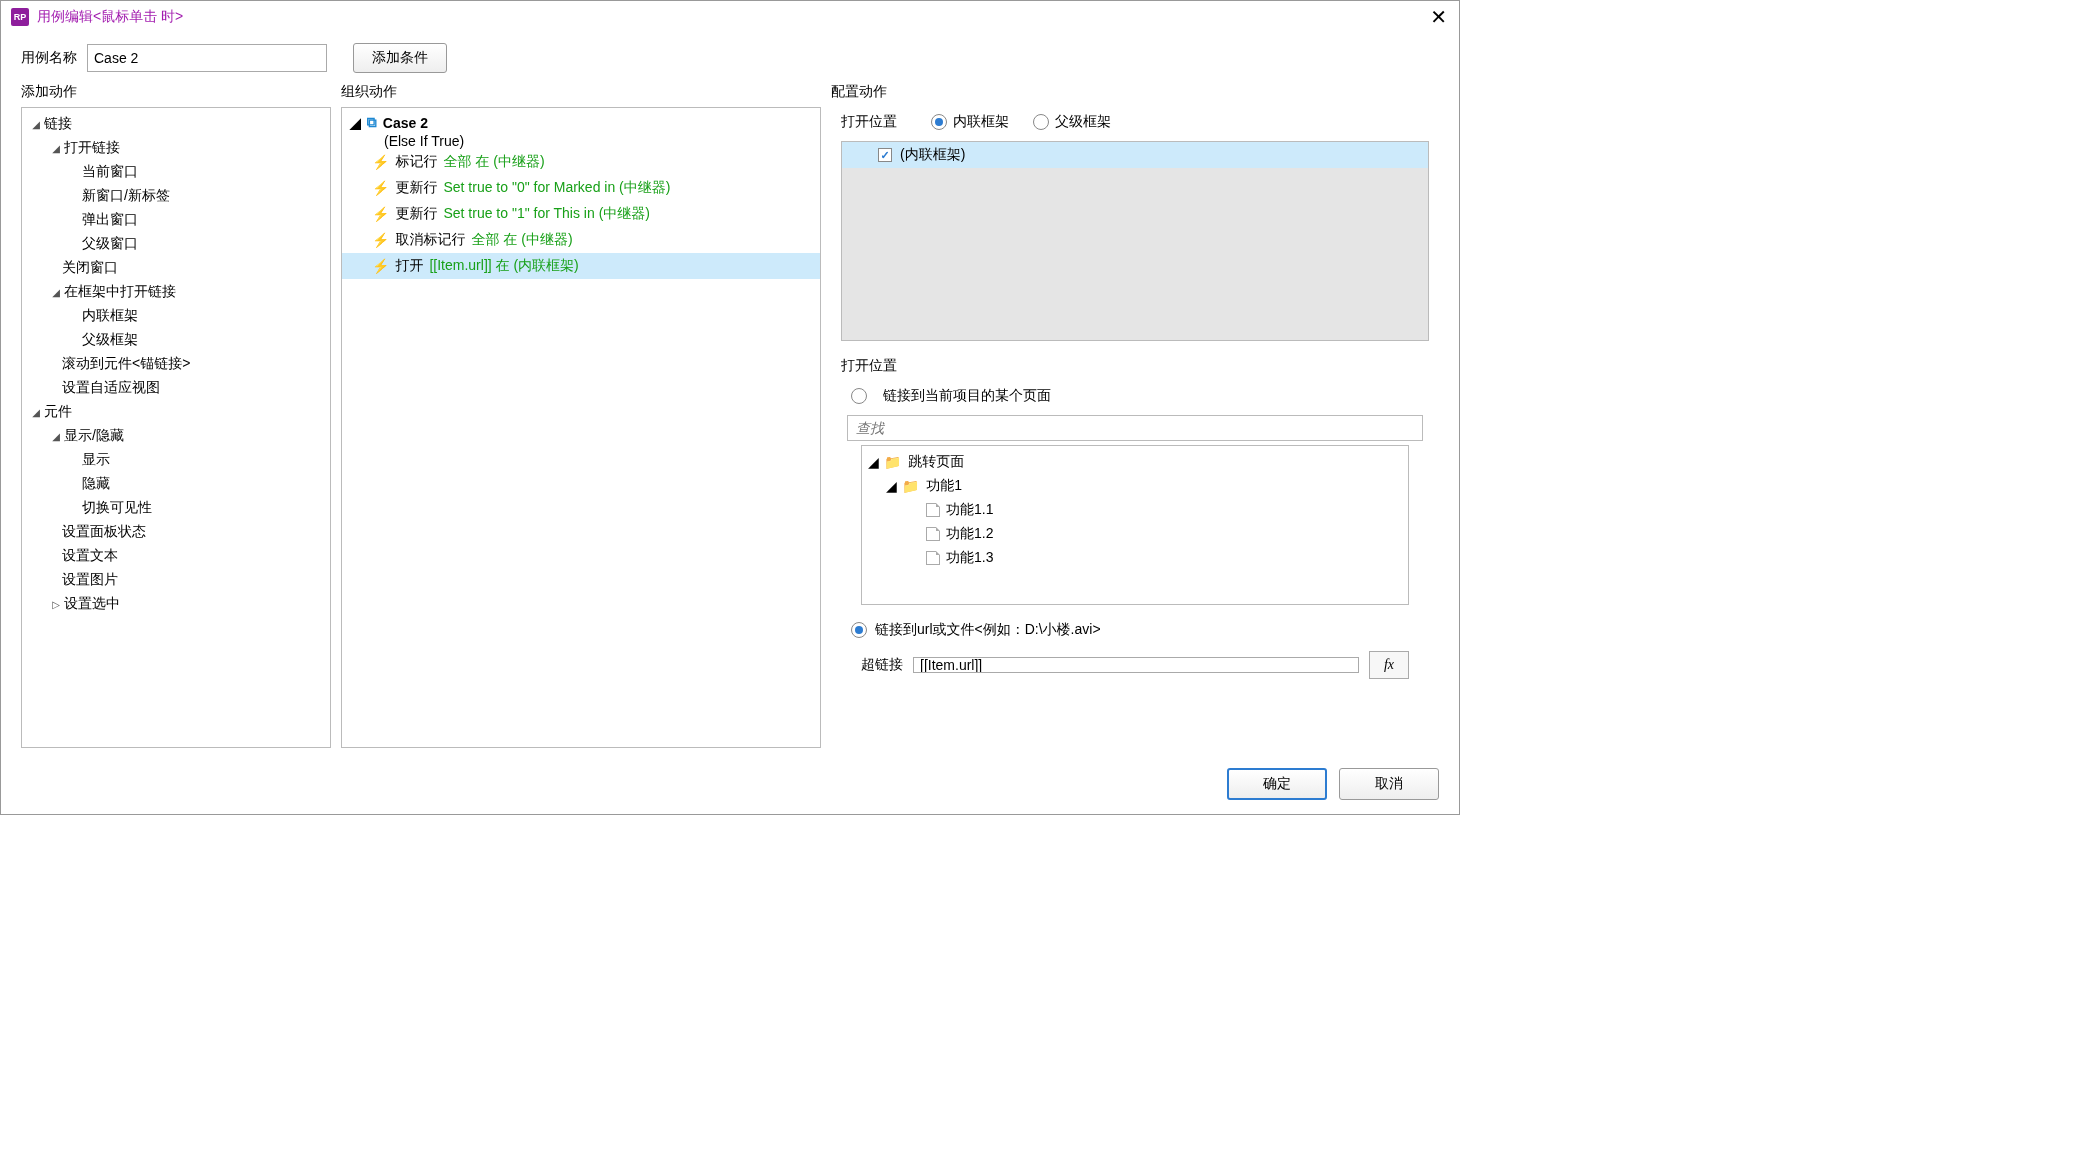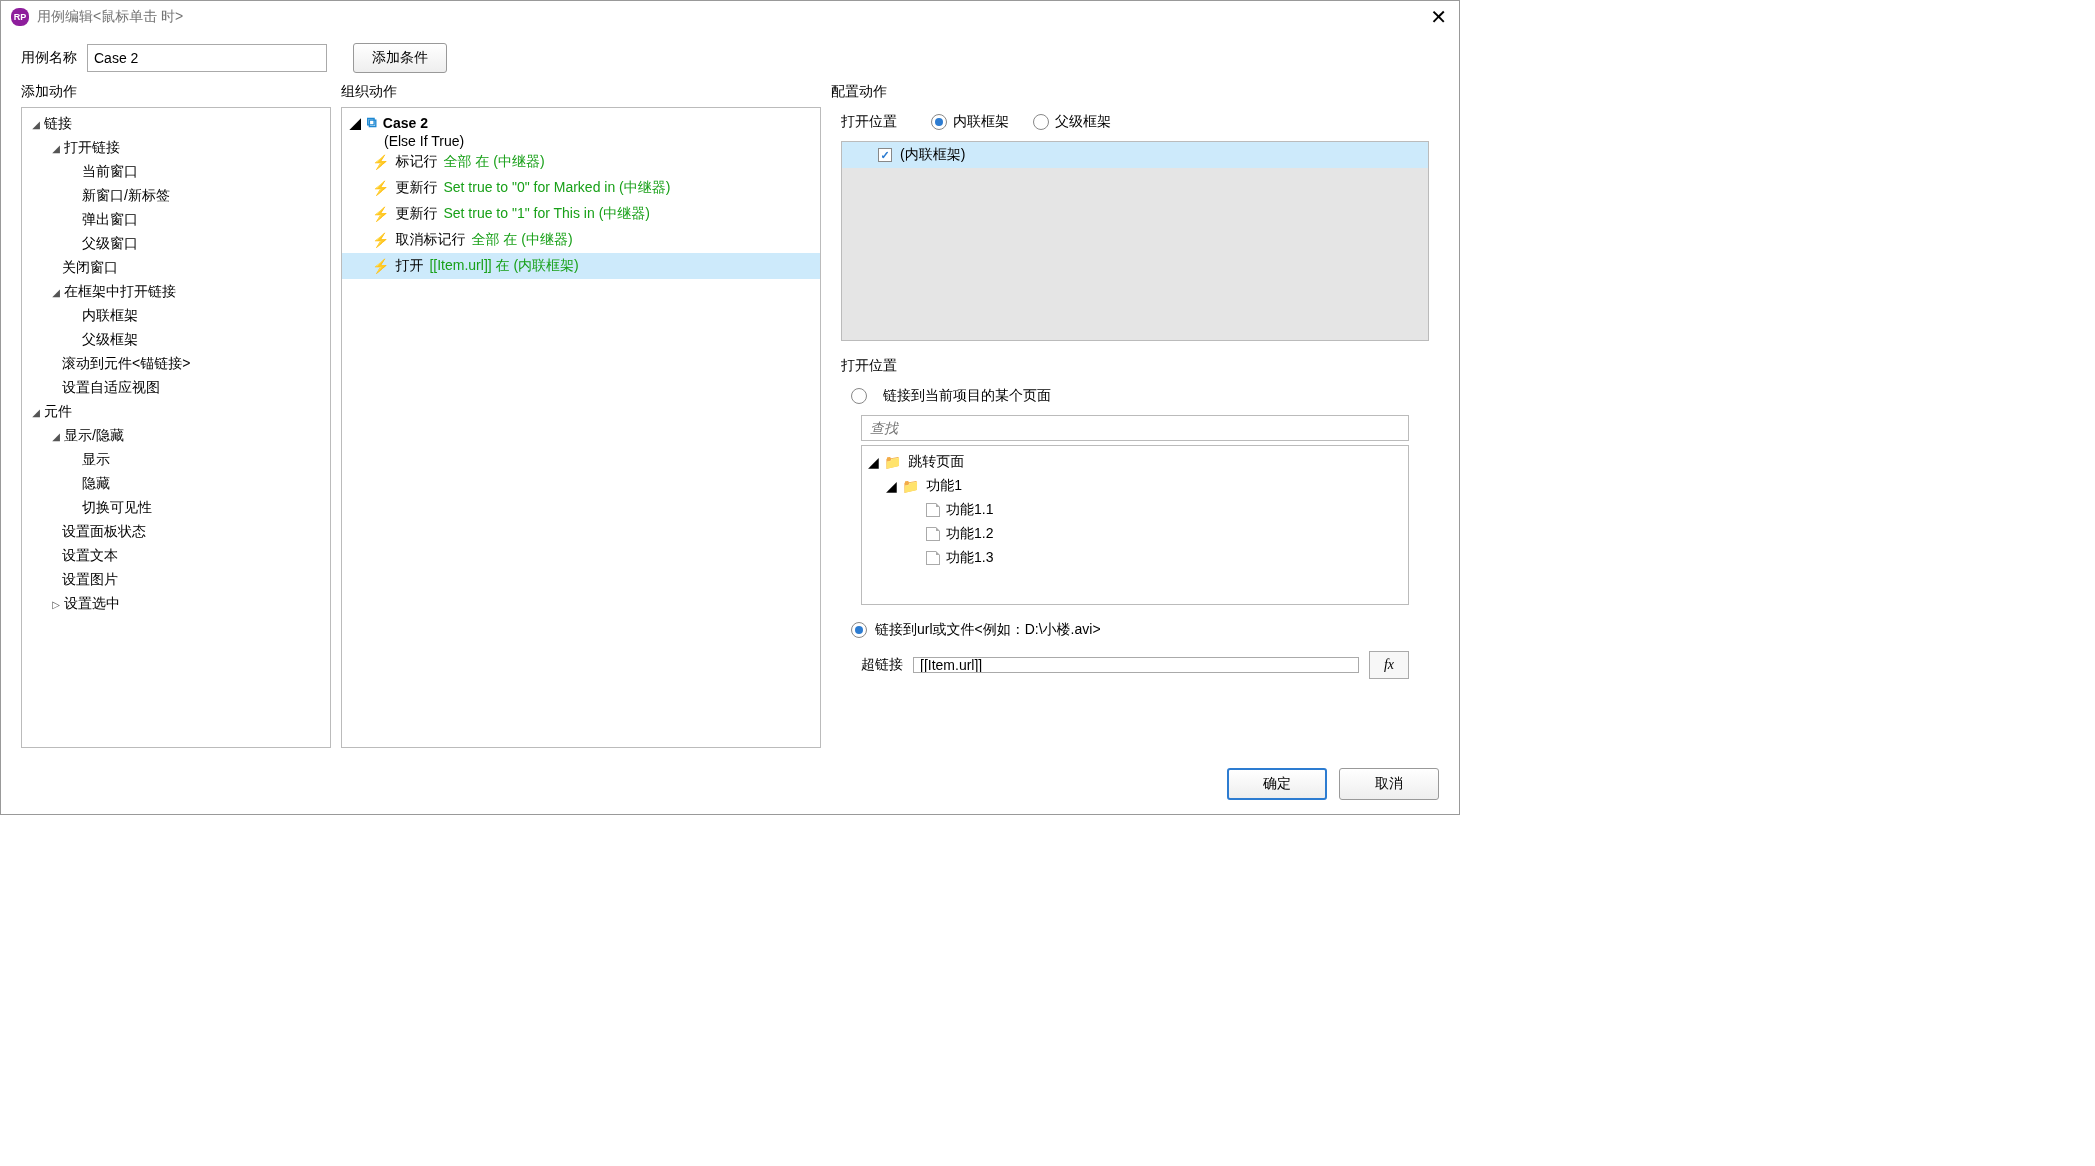--- a/index.html
+++ b/index.html
@@ -1,20 +1,20 @@
 <!DOCTYPE html>
 <html><head>
 <meta charset="utf-8">
 <style>
 * { box-sizing: border-box; margin: 0; padding: 0; font-family: "Microsoft YaHei", Arial, sans-serif; font-size: 14px; }
 body { background: #fff; overflow: hidden; }
 .dialog { width: 1460px; height: 815px; border: 1px solid #999; background: #fff; display: flex; flex-direction: column; position: relative; }
 .titlebar { display: flex; align-items: center; padding: 5px 10px; height: 32px; position: relative; }
-.titlebar .app-icon { width: 18px; height: 18px; background: #8e1e9c; color: #fff; font-size: 9px; font-weight: bold; display: flex; align-items: center; justify-content: center; border-radius: 8px; margin-right: 8px; }
-.titlebar .title { font-size: 14px; color: #737373; }
+.titlebar .app-icon { width: 18px; height: 18px; background: #8e1e9c; color: #fff; font-size: 9px; font-weight: bold; display: flex; align-items: center; justify-content: center; border-radius: 2px; margin-right: 8px; }
+.titlebar .title { font-size: 14px; color: #a21caf; }
 .titlebar .close { position: absolute; right: 12px; top: 6px; cursor: pointer; font-size: 20px; line-height: 1; }
 .toprow { display: flex; align-items: center; padding: 10px 20px; gap: 10px; }
 .toprow label { font-size: 14px; }
 .toprow input[type=text] { width: 240px; height: 28px; border: 1px solid #aaa; padding: 2px 6px; }
 .btn { border: 1px solid #999; background: linear-gradient(#fff,#eee); padding: 5px 18px; cursor: pointer; border-radius: 3px; }
 .columns { display: flex; flex: 1; min-height: 0; padding: 0 20px 10px 20px; gap: 10px; }
 .col { display: flex; flex-direction: column; min-height: 0; }
 .col h3 { font-size: 14px; font-weight: normal; margin-bottom: 6px; }
 .col-left { width: 310px; }
 .col-mid { width: 480px; }
@@ -39,21 +39,21 @@
 .config-row .lbl { width: 70px; }
 .radio-group { display: flex; gap: 24px; align-items: center; }
 .radio-group label { display: flex; align-items: center; gap: 6px; cursor: pointer; }
 .radio { width: 16px; height: 16px; border: 1px solid #888; border-radius: 50%; display: inline-flex; align-items: center; justify-content: center; }
 .radio.checked::after { content: ""; width: 8px; height: 8px; background: #2d7cd1; border-radius: 50%; display: block; }
 .checkbox { width: 14px; height: 14px; border: 1px solid #888; display: inline-flex; align-items: center; justify-content: center; background: #fff; }
 .checkbox.checked::after { content: "✓"; color: #2d7cd1; font-size: 11px; font-weight: bold; }
 .target-box { border: 1px solid #bbb; height: 200px; margin: 4px 10px 10px 10px; background: #e5e5e5; }
 .target-box .item { background: #cdeafb; padding: 4px 36px; display: flex; align-items: center; gap: 8px; }
 .section-lbl { padding: 6px 10px; }
-.search-box { margin: 4px 30px; text-decoration: underline; }
+.search-box { margin: 4px 16px; text-decoration: underline; }
 .search-box input { width: 100%; height: 26px; border: 1px solid #bbb; padding: 2px 8px; color: #999; font-style: italic; }
 .page-tree-box { border: 1px solid #bbb; margin: 4px 30px 10px 30px; height: 160px; overflow-y: scroll; padding: 4px 0; position: relative; }
 .page-tree-box ul { list-style: none; }
 .page-tree-box li { padding: 3px 6px; display: flex; align-items: center; gap: 6px; }
 .page-icon { width: 14px; height: 14px; border: 1px solid #aaa; display: inline-block; background: #fff; position: relative; }
 .page-icon::after { content: ""; position: absolute; right: -1px; top: -1px; border-top: 4px solid #fff; border-left: 4px solid #aaa; }
 .folder-icon { color: #1e88d2; }
 .url-row { display: flex; align-items: center; gap: 10px; padding: 6px 30px; }
 .url-row input { flex: 1; height: 16px; border: 1px solid #aaa; padding: 2px 6px; }
 .fx-btn { width: 40px; height: 28px; border: 1px solid #aaa; background: #f7f7f7; display: flex; align-items: center; justify-content: center; font-style: italic; font-family: serif; cursor: pointer; }

